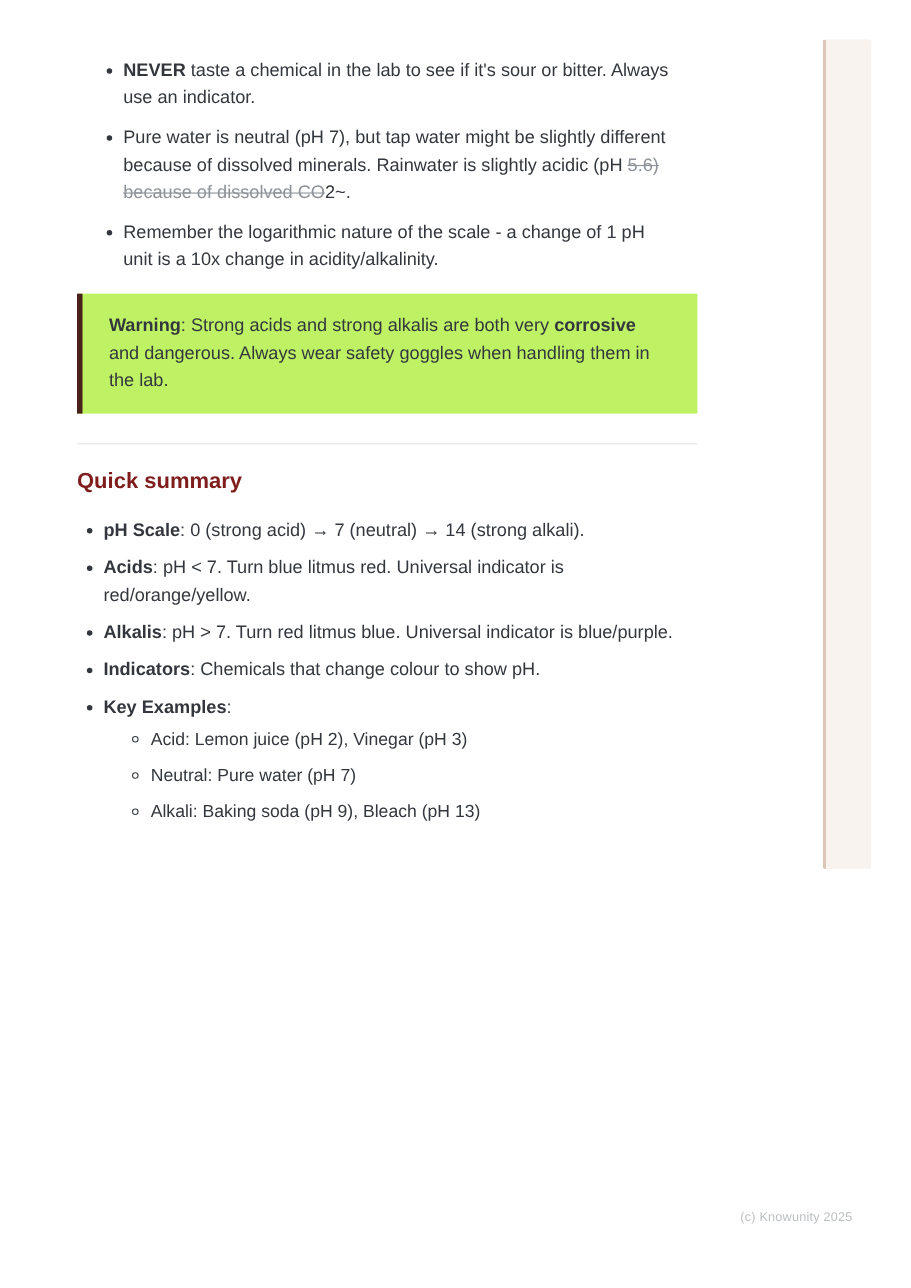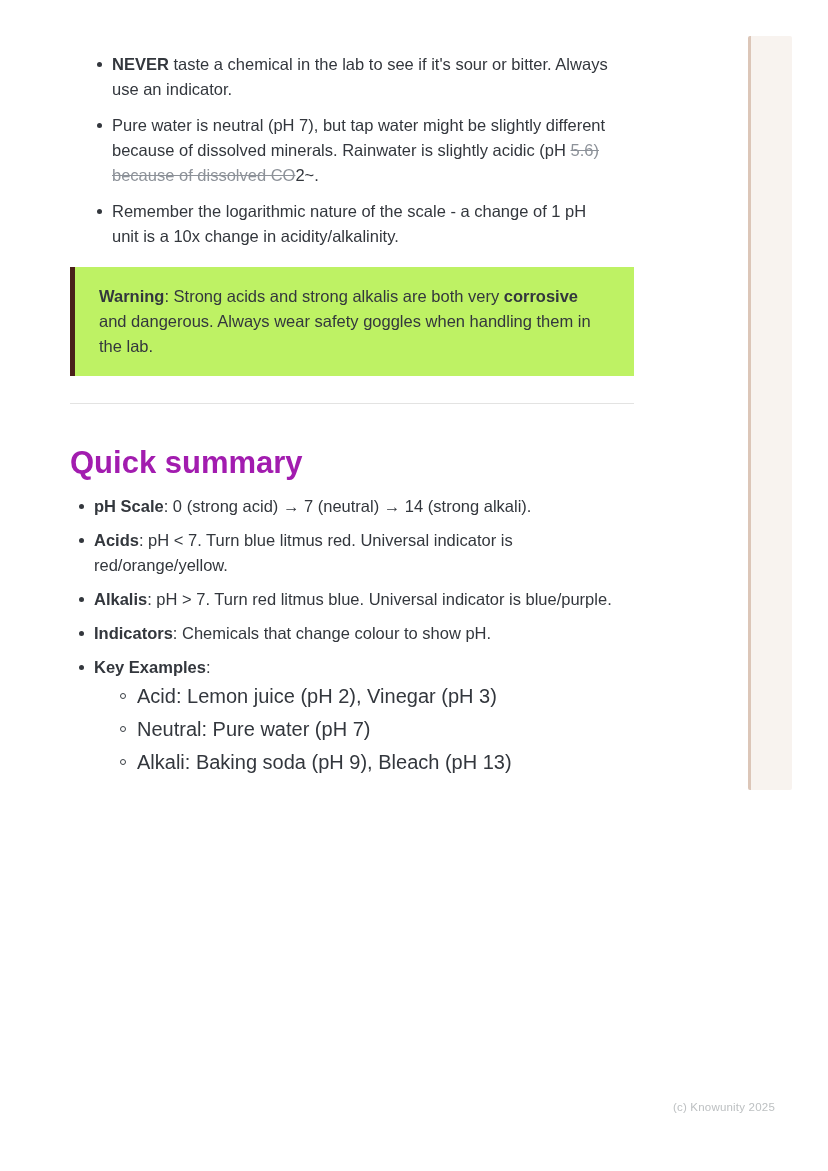--- a/index.html
+++ b/index.html
@@ -47,25 +47,25 @@
     box-sizing: border-box;
   }
 
   .divider {
     border: none;
     border-top: 1px solid #e3e3e2;
     margin: 27px 0 0 0;
   }
 
   .heading {
-    color: #a21caf;
-    font-size: 31px;
+    color: #7f1d1d;
+    font-size: 20px;
     line-height: 29px;
     font-weight: 700;
-    margin: 44px 0 17px 0;
+    margin: 20px 0 17px 0;
   }
 
   .sum-list { list-style: none; margin: 0; padding: 0; }
   .sum-list > li {
     position: relative;
     padding-left: 24px;
     font-size: 16.5px;
     line-height: 25px;
     margin-bottom: 9px;
   }
@@ -75,21 +75,21 @@
     left: 9px; top: 10px;
     width: 5px; height: 5px;
     border-radius: 50%;
     background: #33373d;
   }
 
   .sub-list { list-style: none; margin: 4px 0 0 0; padding: 0 0 0 26px; }
   .sub-list > li {
     position: relative;
     padding-left: 17px;
-    font-size: 20px;
+    font-size: 16px;
     line-height: 25px;
     margin-bottom: 8px;
   }
   .sub-list > li::before {
     content: "";
     position: absolute;
     left: 0; top: 9px;
     width: 4px; height: 4px;
     border: 1.5px solid #3a3f45;
     border-radius: 50%;

